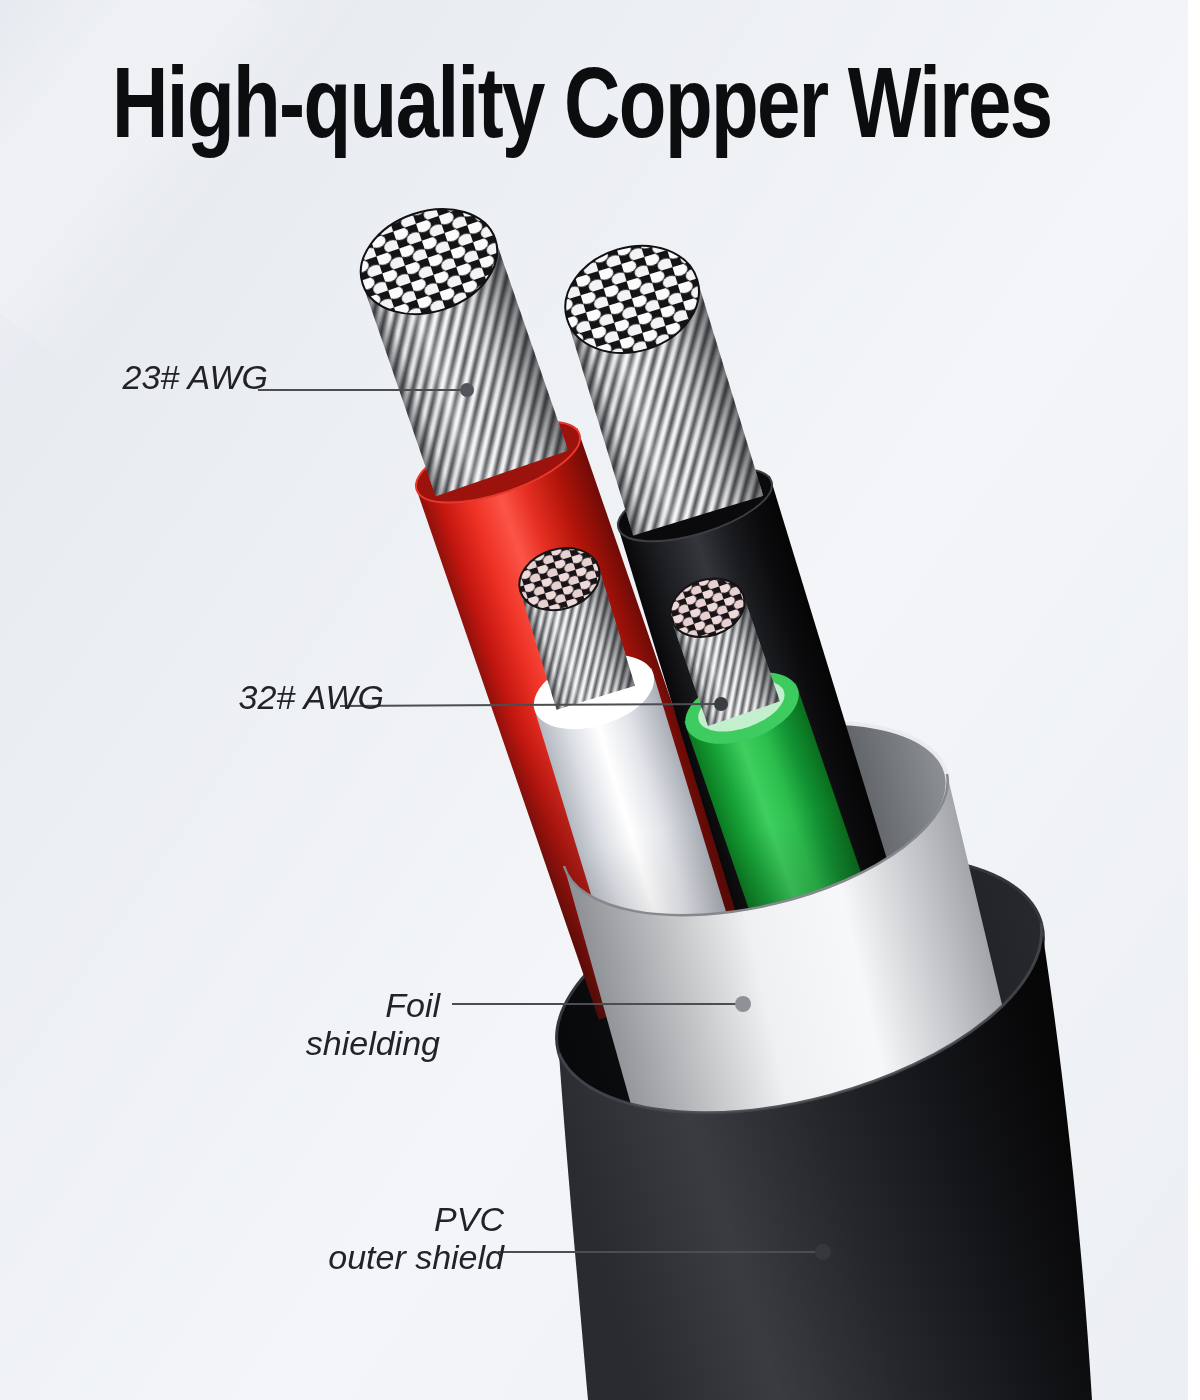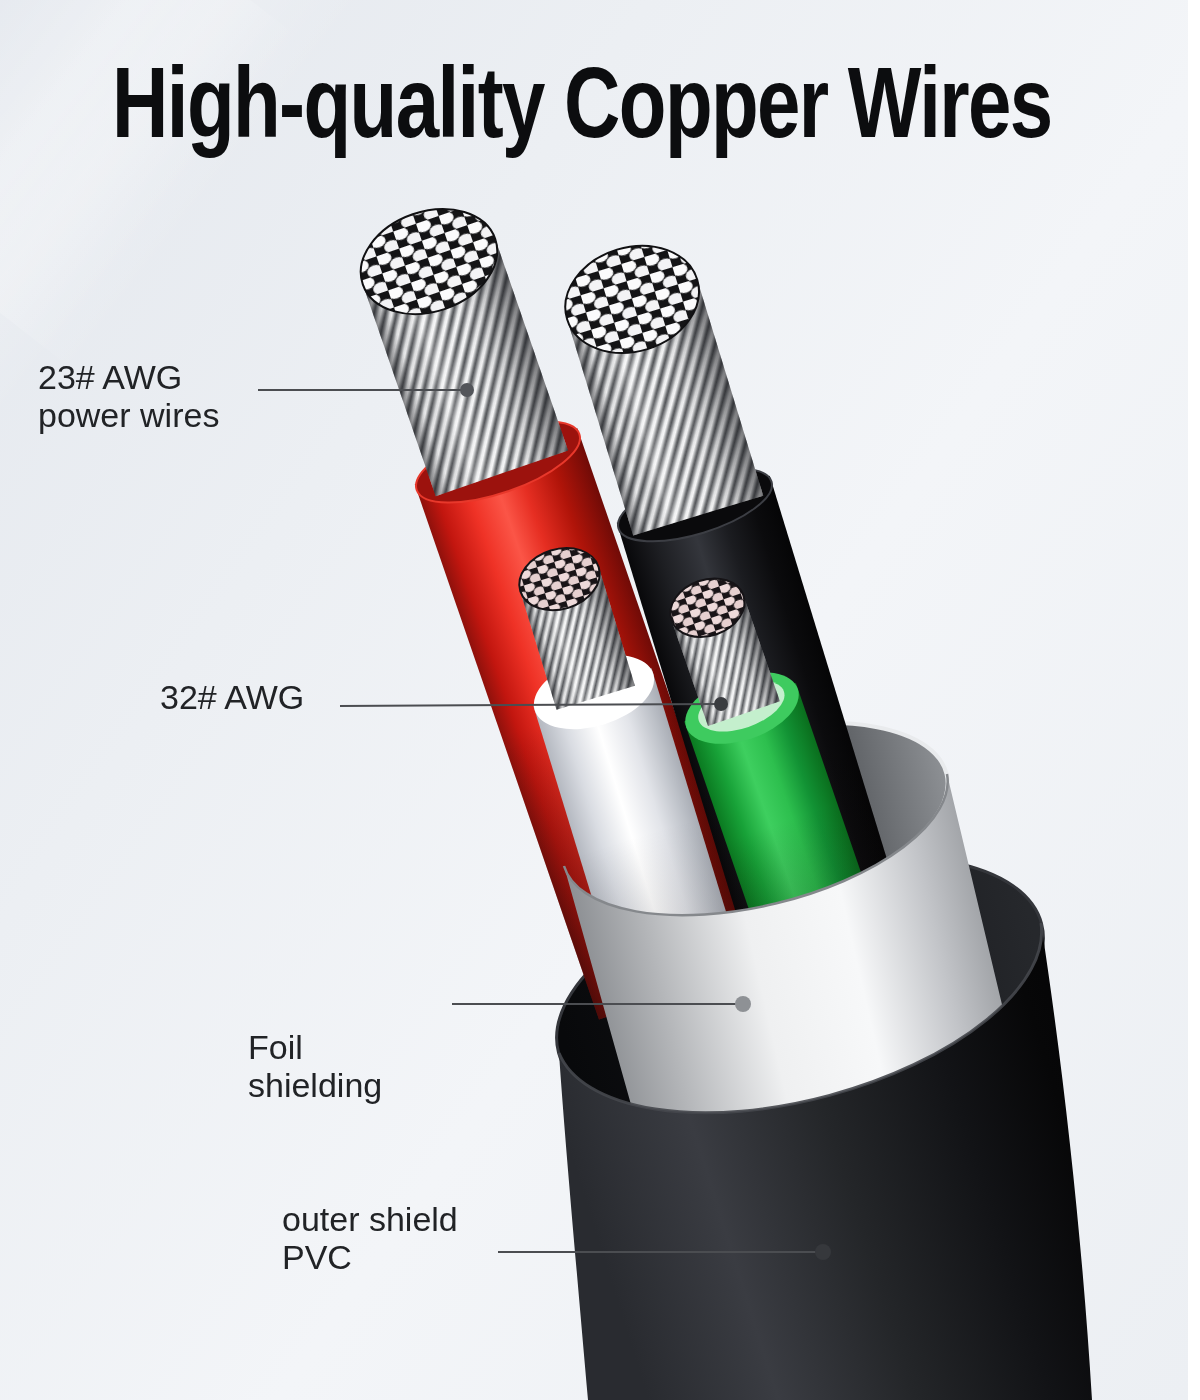--- a/index.html
+++ b/index.html
@@ -21,22 +21,22 @@
     background:linear-gradient(to right,rgba(255,255,255,0),rgba(255,255,255,.5),rgba(255,255,255,0));
     transform:rotate(38deg);opacity:.4;
   }
   .title{
     position:absolute;left:112px;top:50px;
     font-size:100px;font-weight:700;letter-spacing:-2px;line-height:1.05;
     color:#0c0d0f;white-space:nowrap;
     transform:scaleX(.78);transform-origin:0 50%;
   }
   .lbl{
-    position:absolute;text-align:left;
-    font-size:34px;line-height:38px;font-weight:400;color:#212326;
+    position:absolute;text-align:right;
+    font-size:34px;line-height:38px;font-weight:400;color:#212326;font-style:italic;
   }
   .lbl div{min-height:4px;}
   svg.scene{position:absolute;left:0;top:0;}
 </style>
 </head>
 <body>
 
 <div class="stage">
 
   <div class="streak s1"></div>
@@ -209,29 +209,28 @@
       <circle cx="721" cy="704" r="7" fill="#3a3c40" stroke="none"></circle>
       <line x1="452" y1="1004" x2="740" y2="1004"></line>
       <circle cx="743" cy="1004" r="8" fill="#8e9195" stroke="none"></circle>
       <line x1="498" y1="1252" x2="819" y2="1252"></line>
       <circle cx="823" cy="1252" r="8" fill="#36383c" stroke="none"></circle>
     </g>
   </svg>
 
   <div class="lbl" style="left:38px;top:358px;width:230px">
     <div>23# AWG</div>
-    <div>power wires</div>
   </div>
 
   <div class="lbl" style="left:160px;top:678px;width:224px">
     <div>32# AWG</div>
   </div>
 
-  <div class="lbl" style="left:248px;top:1028px;width:192px">
+  <div class="lbl" style="left:248px;top:986px;width:192px">
     <div>Foil shielding</div>
   </div>
 
   <div class="lbl" style="left:282px;top:1200px;width:222px">
+    <div>PVC</div>
     <div>outer shield</div>
-    <div>PVC</div>
   </div>
 
 </div>
 
 </body></html>

